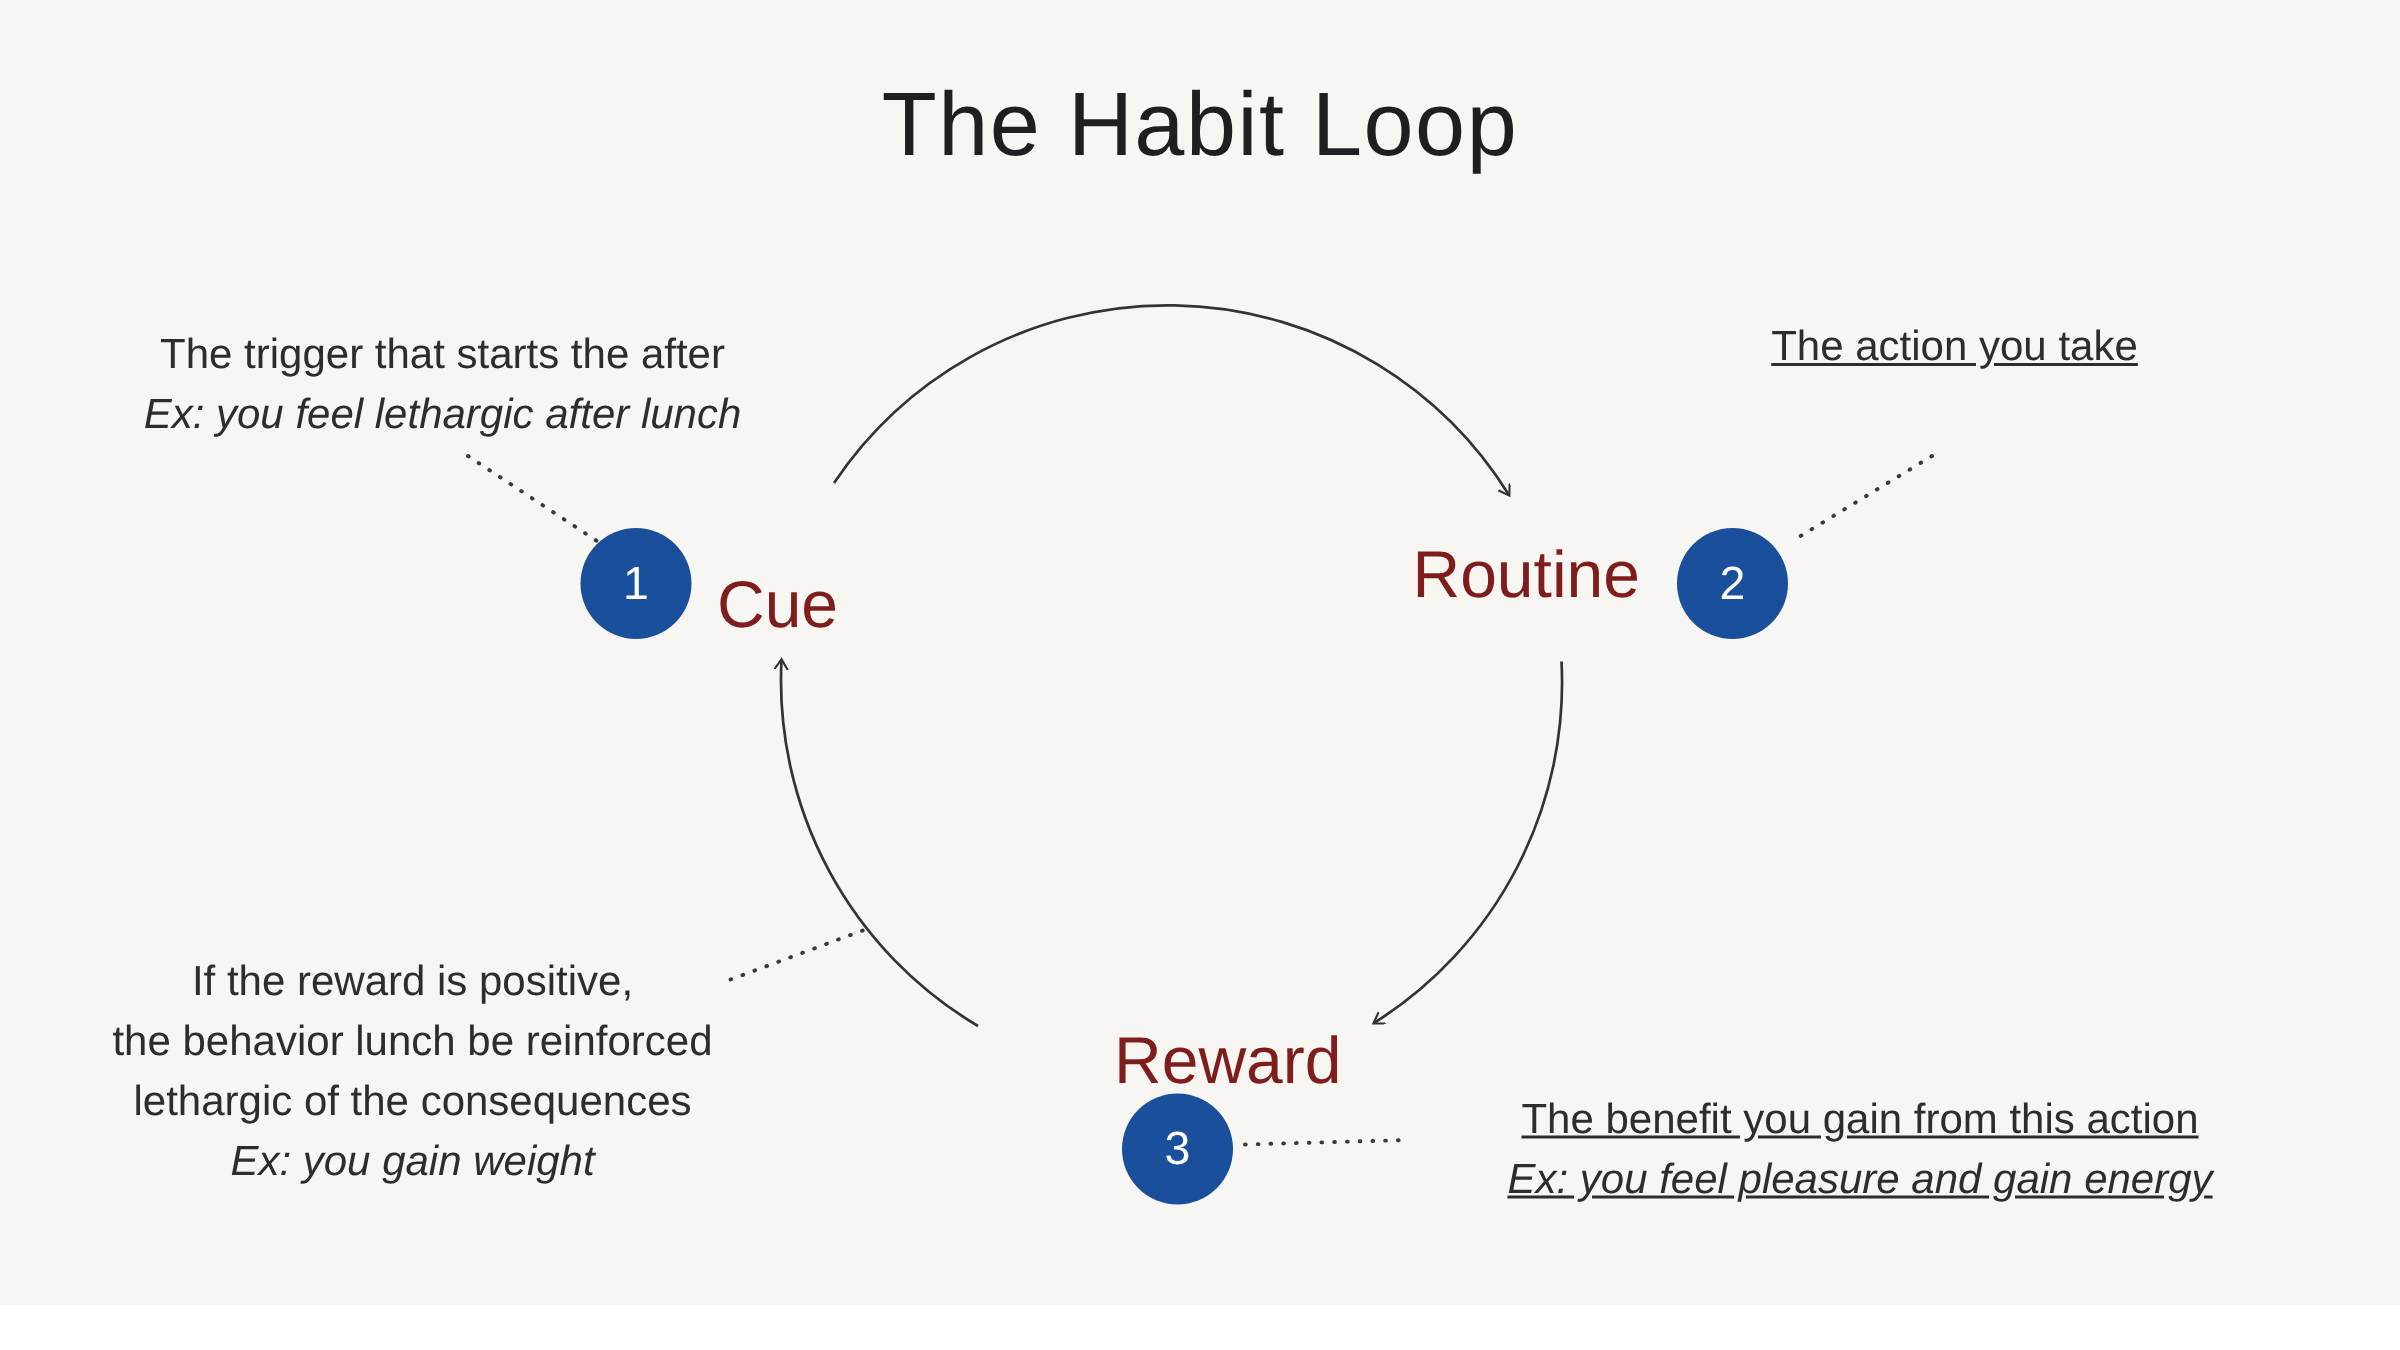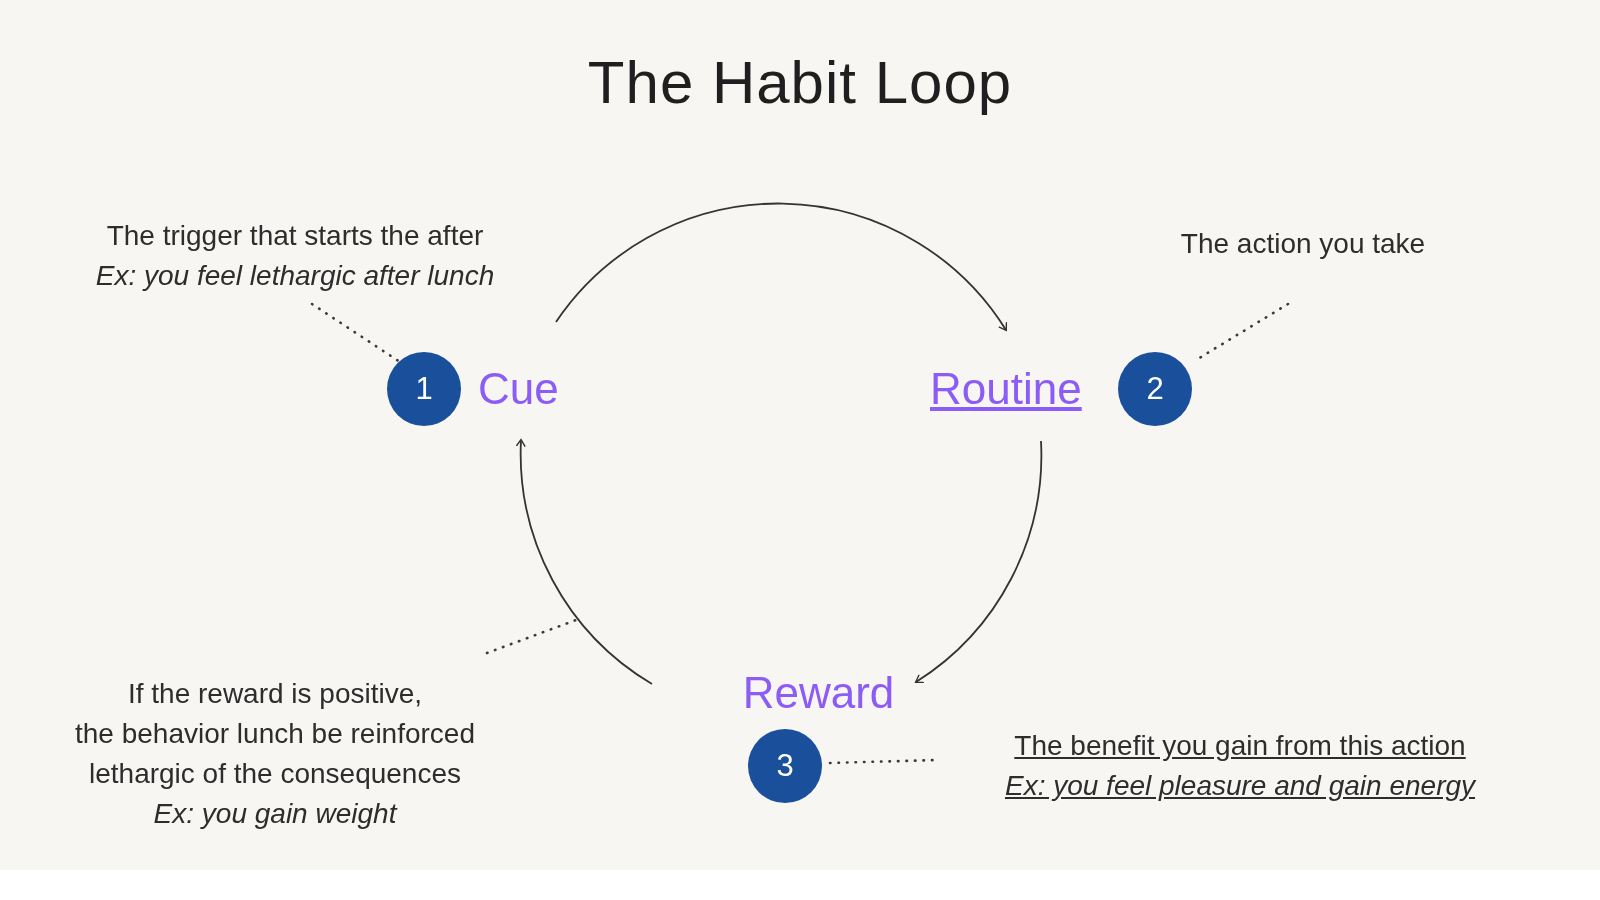--- a/index.html
+++ b/index.html
@@ -43,21 +43,22 @@
     width: 74px; height: 74px;
     border-radius: 50%;
     background: var(--node-blue);
     color: #ffffff;
     display: flex; align-items: center; justify-content: center;
     font-size: 31px;
   }
   .node-label {
     position: absolute;
     font-size: 44px;
-    color: #8b5cf6;
+    color: #7f1d1d;
+    margin-top: 15px;
   }
 </style>
 </head>
 <body>
 
 <div id="stage">
 
   <svg id="loop-svg" viewBox="0 0 1600 900">
     <defs>
       <marker id="arrow" markerWidth="12" markerHeight="12" refX="6.5" refY="4.5" orient="auto" markerUnits="userSpaceOnUse">
@@ -75,44 +76,44 @@
     <path d="M 487 653 L 576 620" fill="none" stroke="#3a3a3a" stroke-width="2.6" stroke-linecap="round" stroke-dasharray="0.5 8"></path>
   </svg>
 
   <div class="title">The Habit Loop</div>
 
   <div class="ann" style="left:50px; top:216px; width:490px;">
     <div>The trigger that starts the after</div>
     <div class="ex">Ex: you feel lethargic after lunch</div>
   </div>
 
-  <div class="ann" style="left:1058px; top:224px; width:490px;">
+  <div class="ann" style="left:1058px; top:211px; width:490px;text-decoration:underline;">
     <div>The action you take</div>
   </div>
 
   <div class="ann" style="left:950px; top:726px; width:580px;text-decoration:underline;">
     <div>The benefit you gain from this action</div>
     <div class="ex">Ex: you feel pleasure and gain energy</div>
   </div>
 
-  <div class="ann" style="left:20px; top:634px; width:510px;margin-top:40px;">
+  <div class="ann" style="left:20px; top:634px; width:510px;">
     <div>If the reward is positive,</div>
     <div>the behavior lunch be reinforced</div>
     <div>lethargic of the consequences</div>
     <div class="ex">Ex: you gain weight</div>
   </div>
 
   <div class="node-circle" style="left:387px; top:352px;">
     <span>1</span>
   </div>
   <div class="node-label" style="left:478px; top:364px;">Cue</div>
 
   <div class="node-circle" style="left:1118px; top:352px;">
     <span>2</span>
   </div>
-  <div class="node-label" style="left:930px; top:364px; width:175px; text-align:left;text-decoration:underline;">Routine</div>
+  <div class="node-label" style="left:930px; top:344px; width:175px; text-align:center;">Routine</div>
 
   <div class="node-circle" style="left:748px; top:729px;">
     <span>3</span>
   </div>
   <div class="node-label" style="left:696px; top:668px; width:245px; text-align:center;">Reward</div>
 
 </div>
 
 </body></html>

